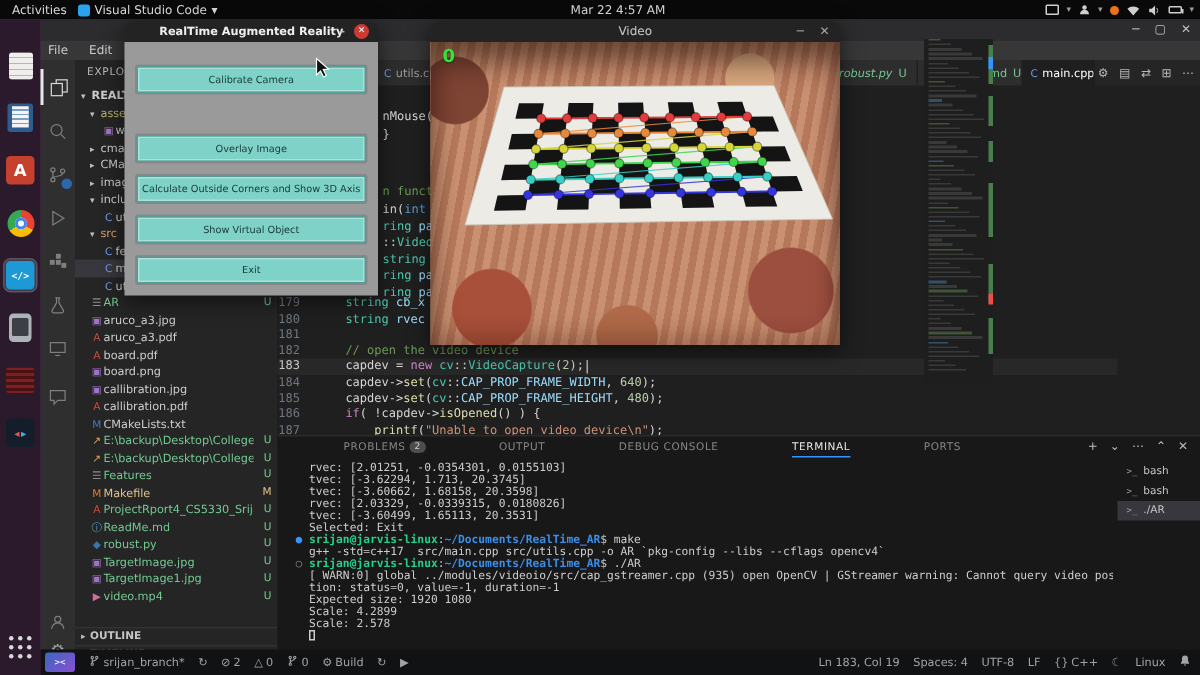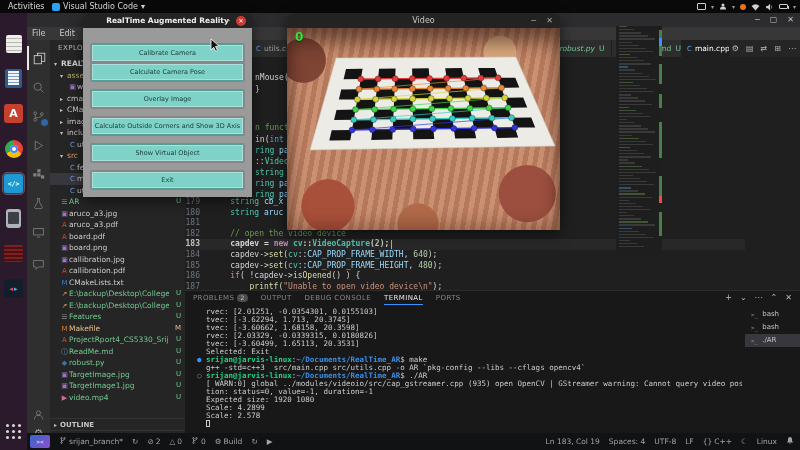--- a/index.html
+++ b/index.html
@@ -79,21 +79,21 @@
   .caret{position:absolute;width:1px;height:9px;background:#aeafad;}
   .pl{color:#d4d4d4;} .kw{color:#c586c0;} .kw2{color:#569cd6;} .type{color:#4ec9b0;}
   .fn{color:#dcdcaa;} .num{color:#b5cea8;} .str{color:#ce9178;} .cmt{color:#6a9955;} .var{color:#9cdcfe;}
   .minimap{position:absolute;left:589px;top:13px;width:46px;height:230px;background:#1e1e1e;overflow:hidden;}
   .mm-l{position:absolute;height:1.4px;background:rgba(200,200,200,.16);}
   .mm-mark{position:absolute;width:3px;}
 
   
   .panel{position:absolute;left:158px;top:277px;width:615px;height:143px;background:#181818;border-top:1px solid #2b2b2b;}
   .ptabs{position:absolute;left:8px;top:0;height:14px;display:flex;gap:13px;font-size:7px;letter-spacing:.4px;color:#868686;line-height:14px;}
-  .ptab{display:flex;gap:3px;align-items:center;}
+  .ptab{display:flex;gap:3px;align-items:center;margin-left:36px;}
   .ptab.active{color:#e7e7e7;border-bottom:1px solid #3794ff;}
   .pbadge{background:#4d4d4d;color:#ccc;border-radius:5px;font-size:6px;padding:0 3px;line-height:8px;}
   .picons{position:absolute;right:8px;top:0;height:14px;display:flex;gap:8px;color:#bbbbbb;font-size:8px;line-height:14px;}
   .term{position:absolute;left:12px;top:17px;width:545px;height:126px;overflow:hidden;
     font-family:"DejaVu Sans Mono","Liberation Mono",monospace;font-size:7.5px;color:#cccccc;}
   .tline{position:relative;height:8px;line-height:8px;white-space:pre;}
   .t{color:#cccccc;} .g{color:#23d18b;font-weight:bold;} .b{color:#3b8eea;font-weight:bold;text-align:center;}
   .decb{color:#3794ff;} .deco{color:#8a8a8a;}
   .cur-box{display:inline-block;width:4px;height:7px;border:1px solid #cccccc;vertical-align:middle;}
   .termlist{position:absolute;left:560px;top:17px;width:55px;color:#c5c5c5;font-size:7px;}
@@ -149,20 +149,21 @@
 
 <div class="screen">
 
   <div class="topbar">
     <span class="activities">Activities</span>
     <span class="appind">
       <span class="appico"></span>
       <span>Visual Studio Code</span>
       <span class="chev">▾</span>
     </span>
+    <span class="clock">Mar 22  4:57 AM</span>
     <span class="tray">
       <span class="kbd-ic"></span>
       <span class="chev">▾</span>
       <svg width="8" height="9" viewBox="0 0 16 16">
           <circle cx="8" cy="5" r="3" fill="#cfcfcf"></circle>
           <path d="M2 14a6 6 0 0 1 12 0z" fill="#cfcfcf"></path>
         </svg>
       <span class="chev">▾</span>
       <span class="rec-dot"></span>
       <svg width="9" height="8" viewBox="0 0 16 14">
@@ -374,26 +375,26 @@
         <div class="cfrag" style="top: 15px;"><span class="pl">nMouse(in</span></div>
         <div class="cfrag" style="top: 27px;"><span class="pl">}</span></div>
         <div class="cfrag" style="top: 65px;"><span class="cmt">n functio</span></div>
         <div class="cfrag" style="top: 77px;"><span class="pl">in(</span><span class="kw2">int</span><span class="var"> ar</span></div>
         <div class="cfrag" style="top: 88px;"><span class="type">ring</span><span class="var"> path</span></div>
         <div class="cfrag" style="top: 99px;"><span class="pl">::</span><span class="type">VideoCa</span></div>
         <div class="cfrag" style="top: 110px;"><span class="type">string</span><span class="var"> p</span></div>
         <div class="cfrag" style="top: 121px;"><span class="type">ring</span><span class="var"> path</span></div>
         <div class="cfrag" style="top: 132px;"><span class="type">ring</span><span class="var"> path</span></div>
         <div class="cline" style="top: 139px;"><span class="gut">179</span><span class="pl">    </span><span class="type">string</span><span class="var"> cb_x</span></div>
-        <div class="cline" style="top: 149.6px;"><span class="gut">180</span><span class="pl">    </span><span class="type">string</span><span class="var"> aruc</span></div>
+        <div class="cline" style="top: 149.6px;"><span class="gut">180</span><span class="pl">    </span><span class="type">string</span><span class="var"> rvec</span></div>
         <div class="cline" style="top: 160.2px;"><span class="gut">181</span></div>
         <div class="cline" style="top: 170.8px;"><span class="gut">182</span><span class="pl">    </span><span class="cmt">// open the video device</span></div>
         <div class="curline" style="top: 181.4px;"></div>
         <div class="caret" style="left: 206px; top: 182.4px;"></div>
-        <div class="cline cur" style="top: 181.4px; font-weight: bold;"><span class="gut">183</span><span class="pl">    capdev = </span><span class="kw">new</span><span class="pl"> </span><span class="type">cv</span><span class="pl">::</span><span class="type">VideoCapture</span><span class="pl">(</span><span class="num">2</span><span class="pl">);</span></div>
+        <div class="cline cur" style="top: 181.4px;"><span class="gut">183</span><span class="pl">    capdev = </span><span class="kw">new</span><span class="pl"> </span><span class="type">cv</span><span class="pl">::</span><span class="type">VideoCapture</span><span class="pl">(</span><span class="num">2</span><span class="pl">);</span></div>
         <div class="cline" style="top: 192px;"><span class="gut">184</span><span class="pl">    capdev-&gt;</span><span class="fn">set</span><span class="pl">(</span><span class="type">cv</span><span class="pl">::</span><span class="var">CAP_PROP_FRAME_WIDTH</span><span class="pl">, </span><span class="num">640</span><span class="pl">);</span></div>
         <div class="cline" style="top: 202.6px;"><span class="gut">185</span><span class="pl">    capdev-&gt;</span><span class="fn">set</span><span class="pl">(</span><span class="type">cv</span><span class="pl">::</span><span class="var">CAP_PROP_FRAME_HEIGHT</span><span class="pl">, </span><span class="num">480</span><span class="pl">);</span></div>
         <div class="cline" style="top: 213.2px;"><span class="gut">186</span><span class="pl">    </span><span class="kw">if</span><span class="pl">( !capdev-&gt;</span><span class="fn">isOpened</span><span class="pl">() ) {</span></div>
         <div class="cline" style="top: 223.8px;"><span class="gut">187</span><span class="pl">        </span><span class="fn">printf</span><span class="pl">(</span><span class="str">"Unable to open video device\n"</span><span class="pl">);</span></div>
       </div>
     <div class="minimap" id="minimap">
         <div class="mm-l" style="top: 0px; left: 3px; width: 8px; background: rgba(106, 153, 85, 0.45);"></div>
         <div class="mm-l" style="top: 3.1px; left: 3px; width: 15px;"></div>
         <div class="mm-l" style="top: 6.2px; left: 3px; width: 22px;"></div>
         <div class="mm-l" style="top: 9.3px; left: 3px; width: 29px;"></div>
@@ -502,21 +503,21 @@
           <span>✕</span>
         </div>
       <div class="term" id="term" style="padding-left: 9px;">
           <div class="tline"><span class="t">rvec: [2.01251, -0.0354301, 0.0155103]</span></div>
           <div class="tline"><span class="t">tvec: [-3.62294, 1.713, 20.3745]</span></div>
           <div class="tline"><span class="t">tvec: [-3.60662, 1.68158, 20.3598]</span></div>
           <div class="tline"><span class="t">rvec: [2.03329, -0.0339315, 0.0180826]</span></div>
           <div class="tline"><span class="t">tvec: [-3.60499, 1.65113, 20.3531]</span></div>
           <div class="tline"><span class="t">Selected: Exit</span></div>
           <div class="tline"><span class="decb" style="position: absolute; left: -9px;">●</span><span class="g">srijan@jarvis-linux</span><span class="t">:</span><span class="b">~/Documents/RealTime_AR</span><span class="t">$ make</span></div>
-          <div class="tline"><span class="t">g++ -std=c++3  src/main.cpp src/utils.cpp -o AR `pkg-config --libs --cflags opencv4`</span></div>
+          <div class="tline"><span class="t">g++ -std=c++17  src/main.cpp src/utils.cpp -o AR `pkg-config --libs --cflags opencv4`</span></div>
           <div class="tline"><span class="deco" style="position: absolute; left: -9px;">○</span><span class="g">srijan@jarvis-linux</span><span class="t">:</span><span class="b">~/Documents/RealTime_AR</span><span class="t">$ ./AR</span></div>
           <div class="tline"><span class="t">[ WARN:0] global ../modules/videoio/src/cap_gstreamer.cpp (935) open OpenCV | GStreamer warning: Cannot query video posi</span></div>
           <div class="tline"><span class="t">tion: status=0, value=-1, duration=-1</span></div>
           <div class="tline"><span class="t">Expected size: 1920 1080</span></div>
           <div class="tline"><span class="t">Scale: 4.2899</span></div>
           <div class="tline"><span class="t">Scale: 2.578</span></div>
           <div class="tline"><span class="cur-box"></span></div>
         </div>
       <div class="termlist" id="termlist">
           <div class="trm-row">
@@ -616,21 +617,20 @@
   </div>
 
   <div class="arwin">
     <div class="artitle">
       <span>RealTime Augmented Reality</span>
       <span class="ar-min">–</span>
       <span class="ar-close">✕</span>
     </div>
     <div class="arbody" id="arbody">
         <div class="arbtn" style="top: 8px; margin-top: 8px;">Calibrate Camera</div>
-        <div class="arbtn" style="top: 35px;">Calculate Camera Pose</div>
         <div class="arbtn" style="top: 62px;">Overlay Image</div>
         <div class="arbtn" style="top: 89px;">Calculate Outside Corners and Show 3D Axis</div>
         <div class="arbtn" style="top: 116px;">Show Virtual Object</div>
         <div class="arbtn" style="top: 143px;">Exit</div>
       </div>
   </div>
 
   <div class="vidwin">
     <div class="vidtitle">
       <span>Video</span>

